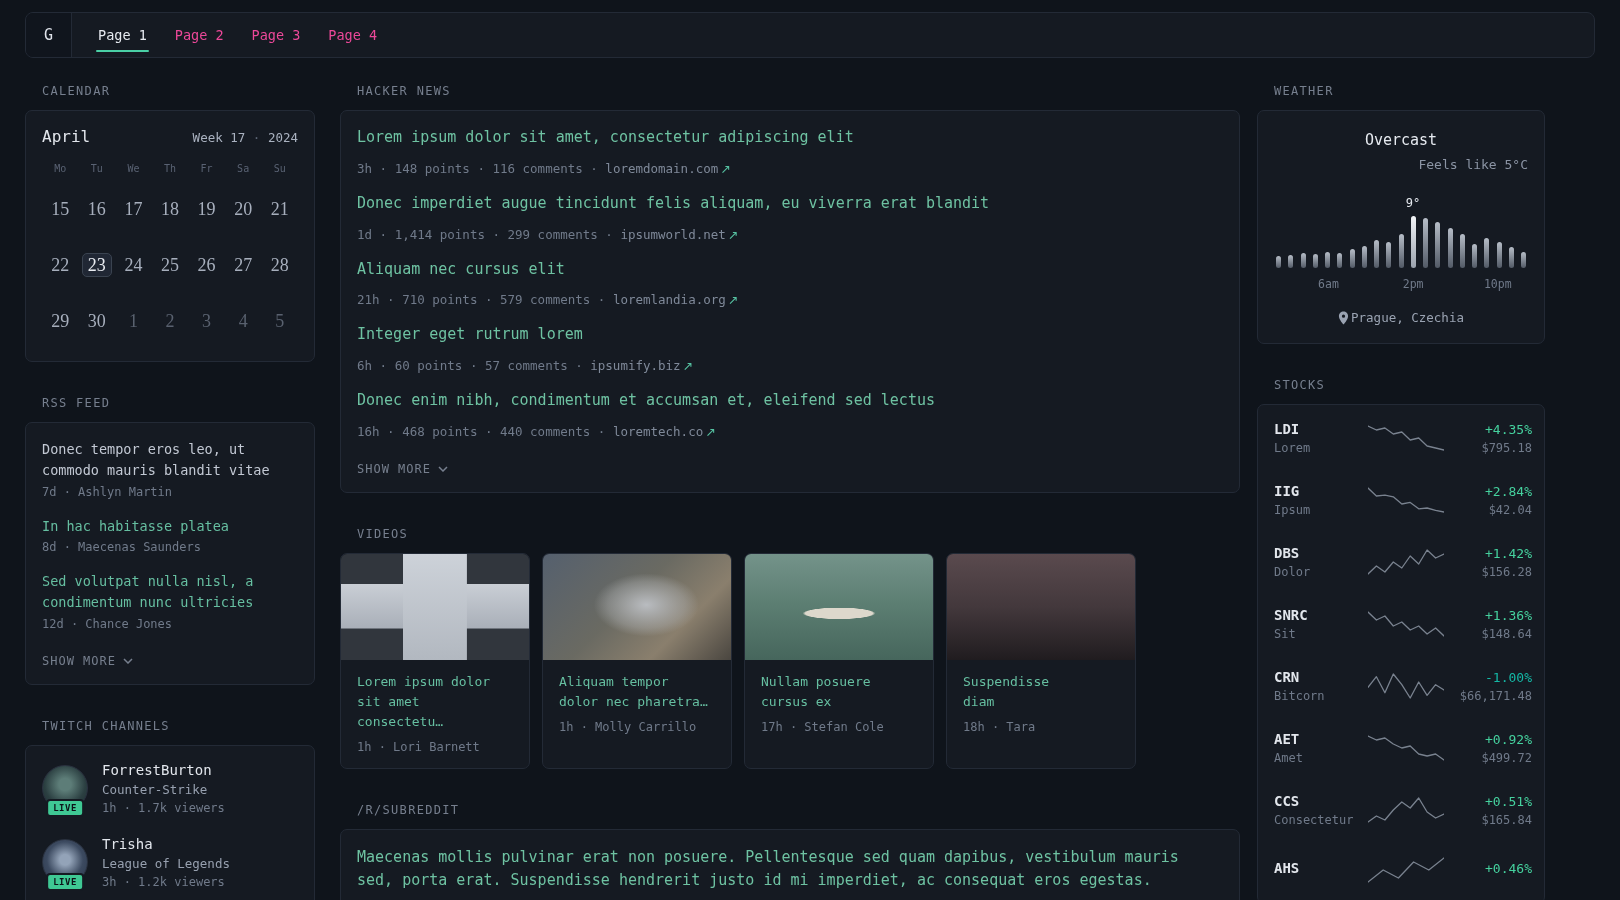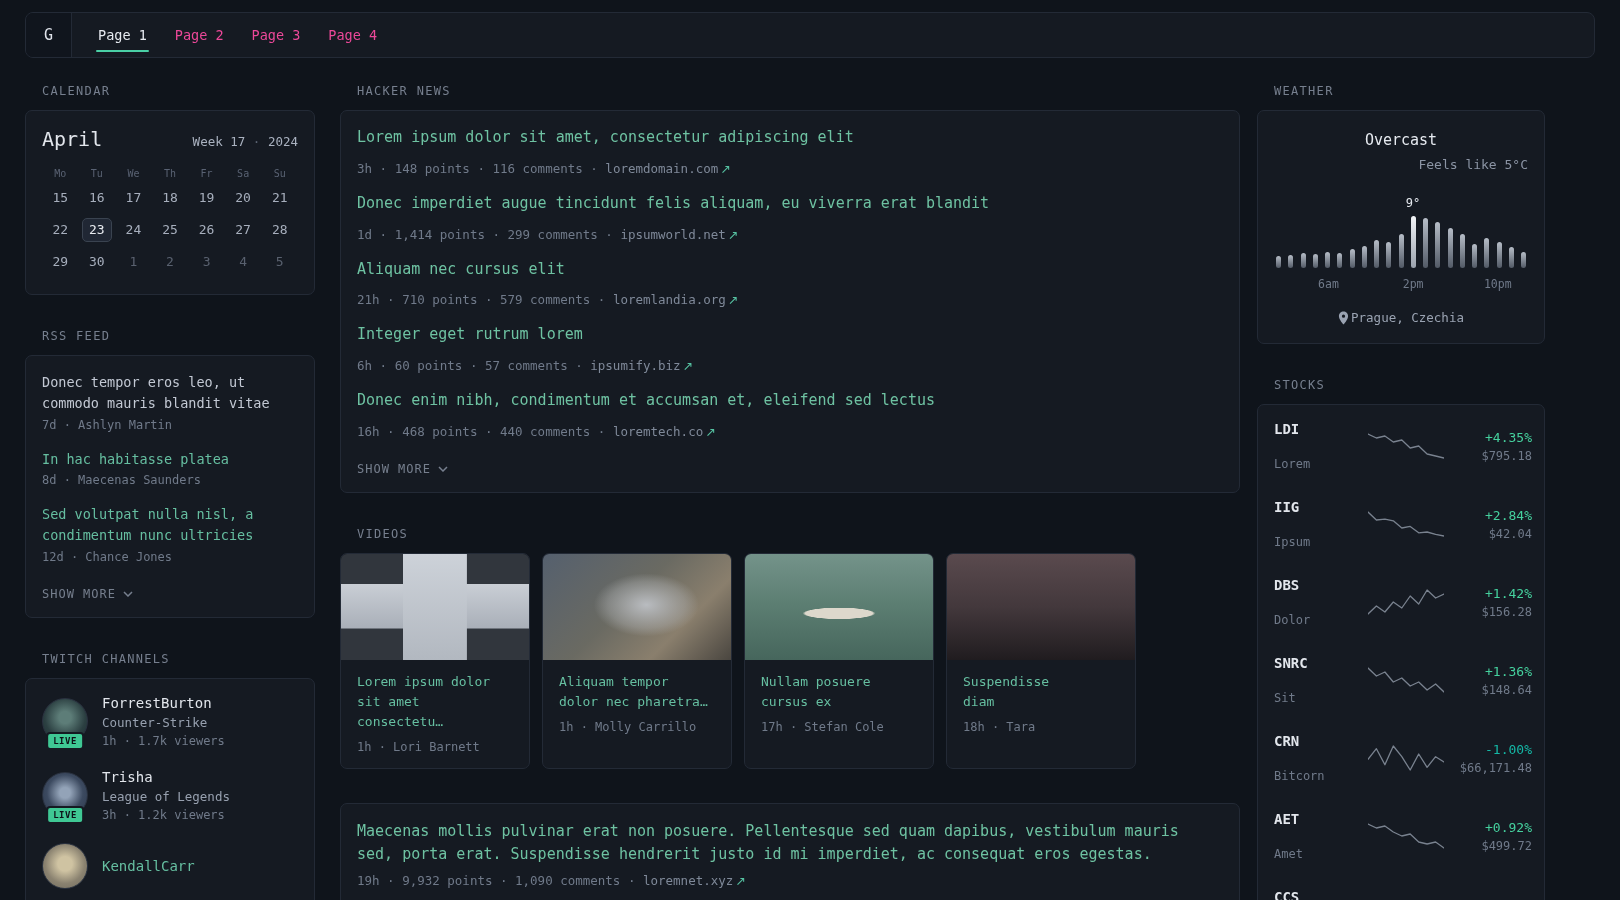--- a/index.html
+++ b/index.html
@@ -57,29 +57,29 @@
   }
   .card {
     background: #151a22;
     border: 1px solid #232a36;
     border-radius: 7px;
     padding: 16px;
   }
 
   
   .cal-head { display: flex; justify-content: space-between; align-items: baseline; margin-bottom: 15px; }
-  .cal-month { font-size: 20px; color: #e2e6ec; }
+  .cal-month { font-size: 16px; color: #e2e6ec; }
   .cal-week { font-size: 12.5px; color: #aab2c0; }
   .cal-week .dim { color: #5c6574; }
-  .cal-grid { display: grid; grid-template-columns: repeat(7, 1fr); row-gap: 0; text-align: center; }
+  .cal-grid { display: grid; grid-template-columns: repeat(7, 1fr); row-gap: 8px; text-align: center; }
   .cwd { font-size: 10px; color: #596273; line-height: 16px; }
   .cday {
-    font-size: 13px; color: #a7afbd;
+    font-size: 18px; color: #a7afbd;
     width: 30px; height: 24px; line-height: 24px;
-    margin: 4px auto; cursor: pointer; border-radius: 5px;
+    margin: 12px auto; cursor: pointer; border-radius: 5px; font-family: Liberation Serif, serif;
   }
   .cday.adj { color: #59616f; }
   .cday.sel {
     background: #202734; border: 1px solid #3a4350;
     color: #e8ebf0; line-height: 22px;
   }
 
   
   .rss-item { margin-bottom: 17px; }
   .rss-title { font-size: 13.5px; line-height: 1.58; cursor: pointer; }
@@ -180,21 +180,21 @@
     margin-top: 18px; display: flex; justify-content: center; align-items: center;
     gap: 2px; font-size: 12.5px; color: #9aa3b2; cursor: pointer;
   }
 
   
   .stocks-card { padding: 16px 16px 8px; }
   .srow { display: flex; align-items: center; margin-bottom: 28px; cursor: pointer; }
   .srow:last-child { margin-bottom: 10px; }
   .s-left { width: 94px; flex: none; }
   .s-sym { font-size: 14px; font-weight: 700; color: #e2e6ec; }
-  .s-name { margin-top: 20px; font-size: 12px; color: #707a8a; }
+  .s-name { margin-top: 4px; font-size: 12px; color: #707a8a; }
   .s-spark { flex: 1; display: flex; justify-content: center; align-items: center; }
   .s-right { width: 88px; flex: none; text-align: right; }
   .s-chg { font-size: 13px; }
   .s-chg.up { color: #45d19e; }
   .s-chg.down { color: #14b8a6; }
   .s-price { margin-top: 4px; font-size: 12px; color: #707a8a; }
 </style>
 </head>
 <body>
 
@@ -386,20 +386,21 @@
           <div class="vbody">
             <div class="vtitle pre">Suspendisse
 diam</div>
             <div class="vmeta">18h · Tara</div>
           </div>
         </article>
       </div>
     </section>
 
     <section class="widget">
+      <h2 class="wlabel">/R/SUBREDDIT</h2>
       <div class="card">
         <div class="hn-item">
           <div class="sr-title">Maecenas mollis pulvinar erat non posuere. Pellentesque sed quam dapibus, vestibulum mauris sed, porta erat. Suspendisse hendrerit justo id mi imperdiet, ac consequat eros egestas.</div>
           <div class="sr-meta"><span>19h · 9,932 points · 1,090 comments · </span><span class="hn-domain">loremnet.xyz</span><span class="ext">↗</span></div>
         </div>
       </div>
     </section>
 
   </div>
 

